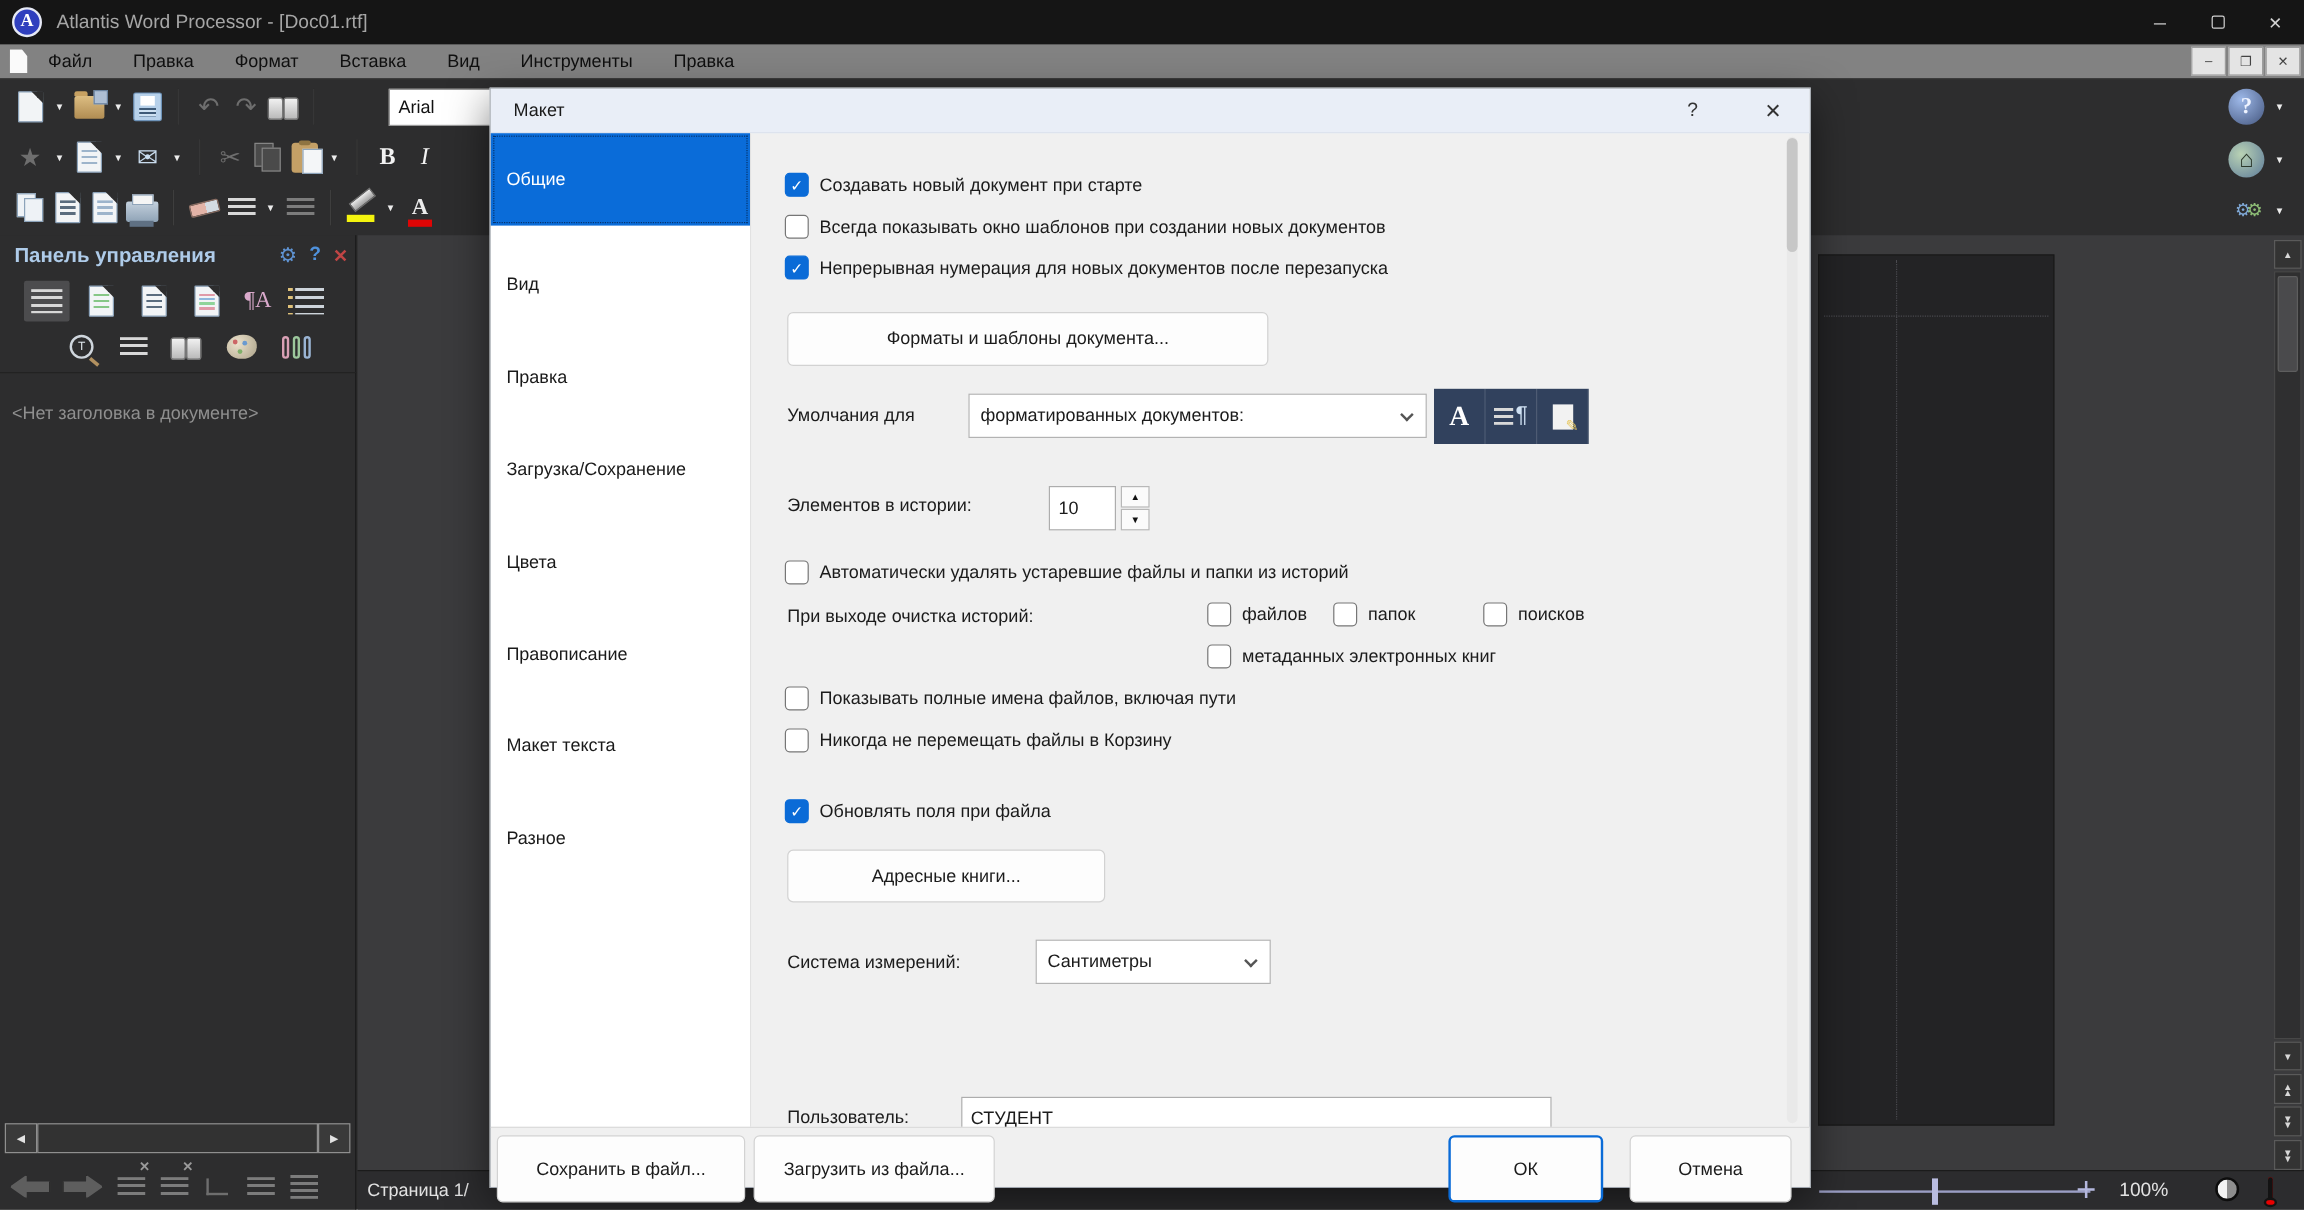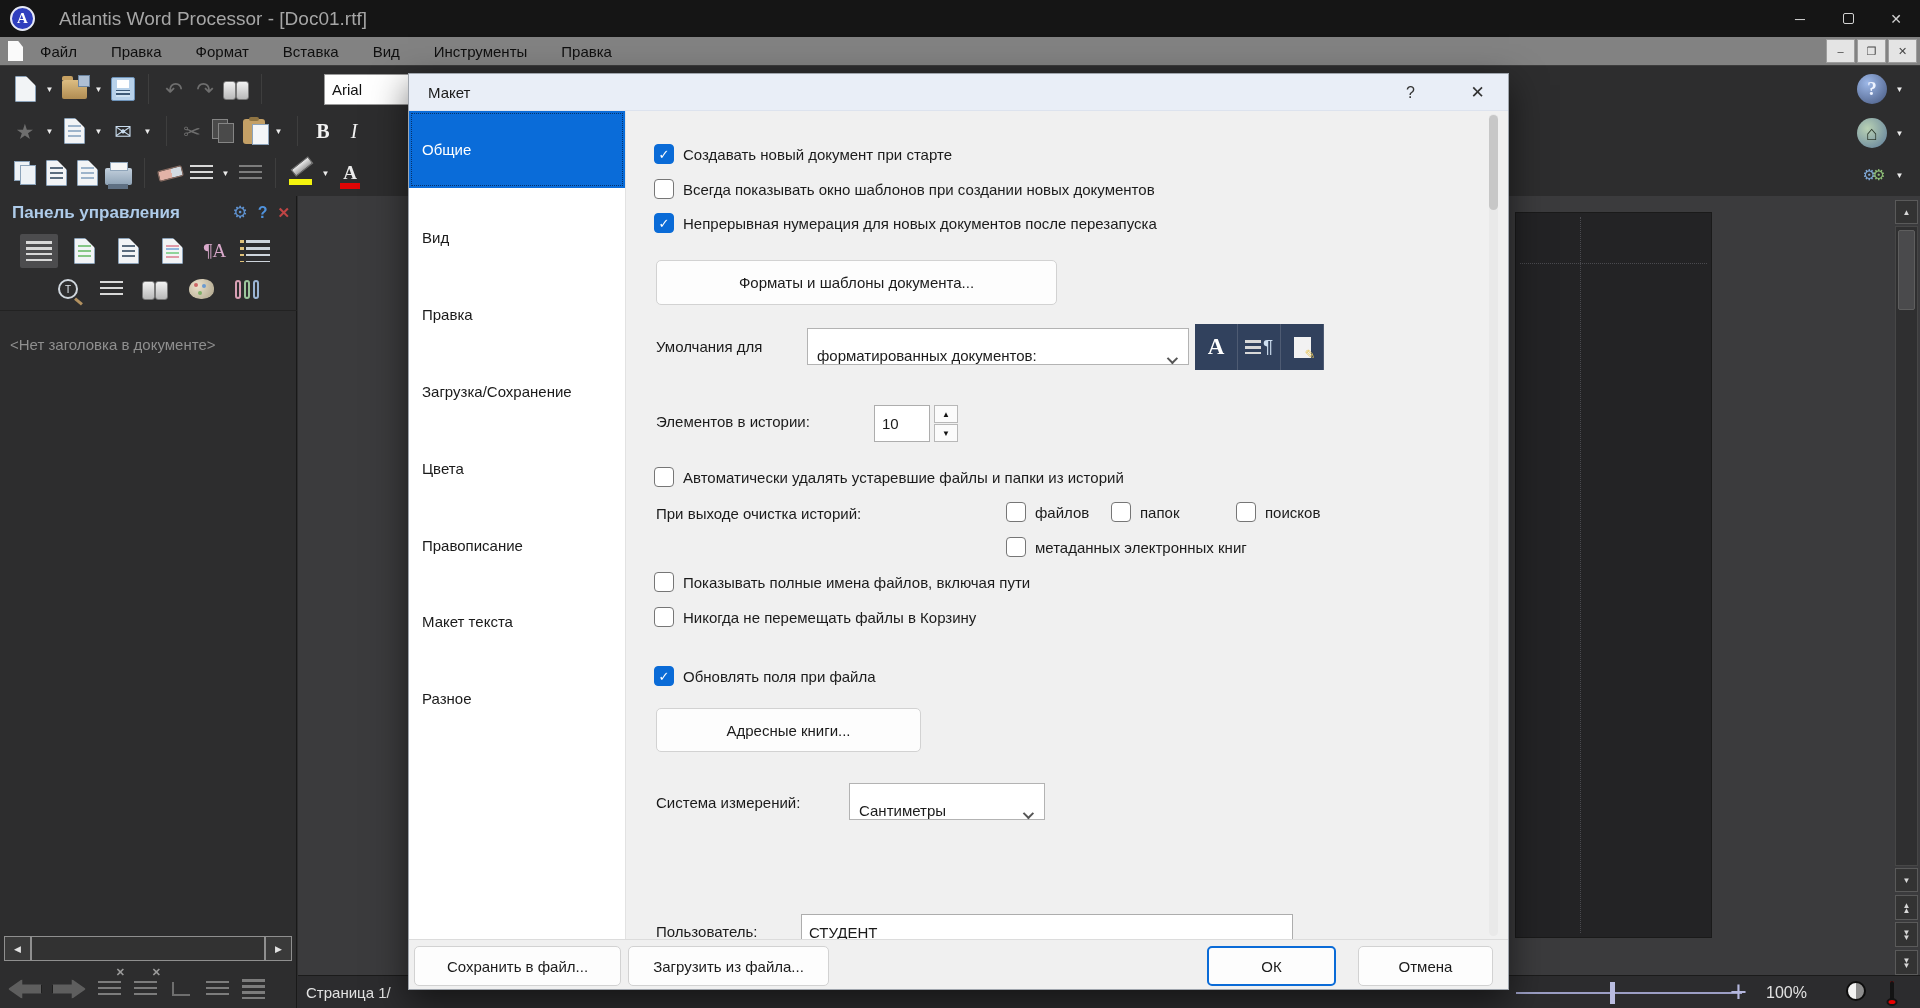--- a/index.html
+++ b/index.html
@@ -3,21 +3,21 @@
 <meta charset="utf-8">
 <style>
   *{box-sizing:border-box;margin:0;padding:0}
   html,body{width:1920px;height:1008px;overflow:hidden}
   body{font-family:"Liberation Sans",sans-serif;background:#2d2d2e}
   .abs{position:absolute}
   .flex{display:flex;align-items:center}
   
   #titlebar{position:absolute;left:0;top:0;width:1920px;height:37px;background:#151515;display:flex;align-items:center;color:#a6a6a6}
   .logo{width:25px;height:25px;border-radius:50%;background:#2f3fbe;border:2px solid #e6e9f5;margin-left:10px;display:flex;align-items:center;justify-content:center;color:#fff;font-weight:bold;font-size:15px;font-family:"Liberation Serif",serif}
-  .tb-title{margin-left:24px;font-size:19px}
+  .tb-title{margin-left:12px;font-size:16px}
   .wbtns{margin-left:auto;display:flex;height:100%}
   .wbtn{width:48px;height:100%;display:flex;align-items:center;justify-content:center;color:#d2d2d2;font-size:14px}
   .restore-glyph{width:11px;height:11px;border:1px solid #d2d2d2;border-radius:2px;display:block}
   
   #menubar{position:absolute;left:0;top:37px;width:1920px;height:28px;background:#828282;display:flex;align-items:center;gap:34px;padding-left:40px;font-size:15px;color:#0f0f0f}
   .mb-doc{position:absolute;left:8px;top:4px;width:15px;height:20px;background:#fafafa;clip-path:polygon(0 0,68% 0,100% 30%,100% 100%,0 100%)}
   .menu-item{cursor:default}
   .mdi{position:absolute;right:3px;top:2px;display:flex;gap:2px}
   .mdi .b{width:29px;height:24px;background:#e4e4e4;border:1px solid #9d9d9d;color:#444;font-size:11px;display:flex;align-items:center;justify-content:center}
   
@@ -115,32 +115,32 @@
   #dlg-title{position:absolute;left:0;top:0;right:0;height:37px;background:#e9eef7;border-bottom:1px solid #dde3ee;display:flex;align-items:center;padding-left:19px;font-size:15px;color:#1a1a1a}
   .dlg-hbtn{position:absolute;top:0;width:45px;height:37px;display:flex;align-items:center;justify-content:center;color:#333}
   #dlg-nav{position:absolute;left:0;top:37px;width:217px;bottom:50px;background:#fff;border-right:1px solid #e2e2e2}
   .nav-item{position:absolute;left:0;width:216px;font-size:15px;color:#1a1a1a;padding-left:13px}
   .nav-sel{top:0;height:77px;background:#0a6cd9;color:#fff;display:flex;align-items:center;outline:1px dotted #06336b;outline-offset:-3px}
   #dlg-content{position:absolute;left:218px;top:37px;width:860px;height:830px;overflow:hidden;font-size:15px;color:#1b1b1b}
   .crow{position:absolute;display:flex;align-items:center;gap:9px}
   .cb{width:20px;height:20px;border:1px solid #767676;border-radius:4px;background:#fff;flex:0 0 auto;display:flex;align-items:center;justify-content:center;color:#fff;font-size:13px}
   .cb.on{background:#0a6bd7;border-color:#0a6bd7}
   .dbtn{position:absolute;background:#fdfdfd;border:1px solid #d2d2d2;border-radius:5px;display:flex;align-items:center;justify-content:center;font-size:15px;color:#1b1b1b}
-  .combo{position:absolute;background:#fff;border:1px solid #b3b3b3;display:flex;align-items:flex-end;padding-left:9px}
+  .combo{position:absolute;background:#fff;border:1px solid #b3b3b3;display:flex;align-items:center;padding-left:9px}
   .chev{width:8px;height:8px;border-right:2px solid #555;border-bottom:2px solid #555;transform:rotate(45deg) translateY(-2px);margin-left:auto;margin-right:13px}
   .spinbox{position:absolute;background:#fff;border:1px solid #adadad;display:flex;align-items:center;padding-left:7px}
   .spinbtn{position:absolute;width:24px;height:18px;background:#fbfbfb;border:1px solid #b8b8b8;display:flex;align-items:center;justify-content:center;font-size:8px;color:#111}
   .icogrp{position:absolute;display:flex;background:#31415d}
   .icogrp .cell{width:43px;height:46px;display:flex;align-items:center;justify-content:center;border-right:1px solid rgba(255,255,255,.14)}
   .cell.a{color:#fff;font-family:"Liberation Serif",serif;font-weight:bold;font-size:23px}
   .cell.par{color:#cfe0f2;font-size:19px}
   .cell .minipaper{width:17px;height:21px;background:#f2f2f2;position:relative}
   .cell .minipaper::after{content:"✎";position:absolute;right:-5px;bottom:-4px;font-size:13px;color:#e8c860}
   #dlg-footer{position:absolute;left:0;right:0;bottom:0;height:50px;border-top:1px solid #dcdcdc;background:#f0f0f0}
-  .fbtn{position:absolute;top:6px;height:40px;background:#fdfdfd;border:1px solid #d2d2d2;border-radius:5px;display:flex;align-items:center;justify-content:center;font-size:15px;color:#1b1b1b}
+  .fbtn{position:absolute;top:6px;height:56px;background:#fdfdfd;border:1px solid #d2d2d2;border-radius:5px;display:flex;align-items:center;justify-content:center;font-size:15px;color:#1b1b1b}
   .fbtn.default{border:2px solid #0a6bd7}
   .dlg-vsb-thumb{position:absolute;width:9px;border-radius:5px;background:#c7c7c7}
   .dlg-vsb-track{position:absolute;width:9px;border-radius:5px;background:#e9e9e9}
   .lbl{position:absolute;white-space:nowrap}
 </style>
 </head>
 <body>
 
 <div class="win">
 
@@ -536,21 +536,21 @@
             <span>✓</span>
           </span>
         <span>Обновлять поля при файла</span>
       </div>
 
       <div class="dbtn" style="left:29px;top:597px;width:265px;height:44px">
           <span>Адресные книги...</span>
         </div>
 
       <span class="lbl" style="left:29px;top:683px">Система измерений:</span>
-      <div class="combo" style="left:222px;top:672px;width:196px;height:37px">
+      <div class="combo" style="left:236px;top:672px;width:196px;height:37px">
         <span>Сантиметры</span>
         <span class="chev"></span>
       </div>
 
 
       <span class="lbl" style="left:29px;top:812px">Пользователь:</span>
       <div class="spinbox" style="left:174px;top:803px;width:492px;height:37px">
           <span>СТУДЕНТ</span>
         </div>
     </div>

